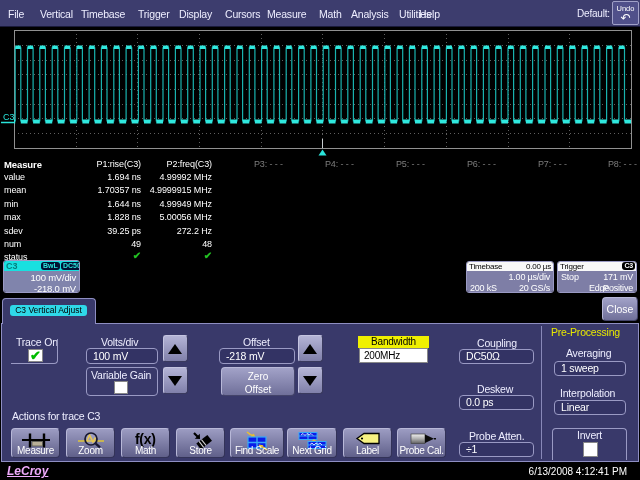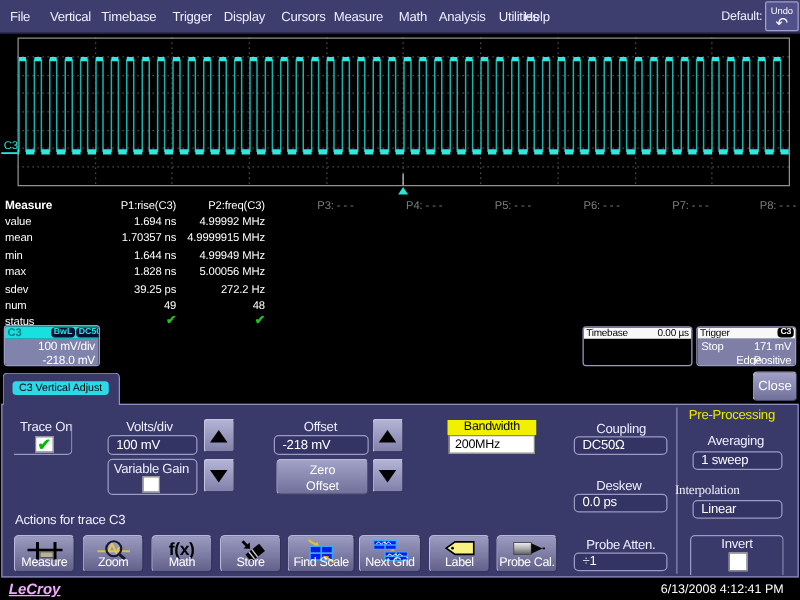--- a/index.html
+++ b/index.html
@@ -114,20 +114,25 @@
    <span style="position:absolute;left:37px;top:1px;background:#013;color:#2ae4da;font-size:7px;border-radius:3px;padding:0 2px;line-height:8px;font-weight:bold;">BwL</span>
    <span style="position:absolute;left:57px;top:1px;background:#013;color:#2ae4da;font-size:7px;border-radius:3px;padding:0 2px;line-height:8px;font-weight:bold;">DC50</span>
  </div>
  <div style="background:#8084ac;color:#fff;height:23px;font-size:9.5px;letter-spacing:-0.2px;text-align:right;padding:1px 3px 0 0;line-height:11px;">100 mV/div<br>-218.0 mV</div>
 </div>
 <div class="desc" style="left:466px;top:261px;width:88px;height:32px;border:1px solid #9a9ac4;">
  <div style="background:#f8f8f8;color:#000;height:9px;font-size:8px;letter-spacing:-0.2px;position:relative;">
   <span style="position:absolute;left:2px;top:0px;">Timebase</span>
         <span style="position:absolute;right:2px;top:0px;">0.00 µs</span>
  </div>
+ <div class="db" style="height:23px;font-size:9px;letter-spacing:-0.2px;position:relative;">
+  <span style="position:absolute;right:3px;top:1px;">1.00 µs/div</span>
+  <span style="position:absolute;left:3px;top:12px;">200 kS</span>
+        <span style="position:absolute;right:3px;top:12px;">20 GS/s</span>
+ </div>
 </div>
 <div class="desc" style="left:557px;top:261px;width:80px;height:32px;border:1px solid #9a9ac4;">
  <div style="background:#f8f8f8;color:#000;height:9px;font-size:8px;letter-spacing:-0.2px;position:relative;">
   <span style="position:absolute;left:2px;top:0px;">Trigger</span>
         <span style="position:absolute;right:1px;top:0px;background:#000;color:#fff;font-size:7px;border-radius:3px;padding:0 2px;line-height:8px;font-weight:bold;">C3</span>
  </div>
  <div class="db" style="height:23px;font-size:9px;letter-spacing:-0.2px;position:relative;">
   <span style="position:absolute;left:3px;top:1px;">Stop</span>
         <span style="position:absolute;right:3px;top:1px;">171 mV</span>
   <span style="position:absolute;left:3px;top:12px;padding-left:28px;">Edge</span>
@@ -174,21 +179,21 @@
 <div class="tbox" style="left:459px;top:349px;width:75px;height:15px;line-height:13px;">DC50Ω</div>
 <span class="lbl" style="left:477px;top:383px;">Deskew</span>
 <div class="tbox" style="left:459px;top:395px;width:75px;height:15px;line-height:13px;">0.0 ps</div>
 <span class="lbl" style="left:469px;top:430px;">Probe Atten.</span>
 <div class="tbox" style="left:459px;top:442px;width:75px;height:15px;line-height:13px;">÷1</div>
 
 <div class="abs" style="left:541px;top:326px;width:1px;height:133px;background:#8888b8;"></div>
 <span class="ylbl" style="left:551px;top:326px;">Pre-Processing</span>
 <span class="lbl" style="left:566px;top:347px;">Averaging</span>
 <div class="tbox" style="left:554px;top:361px;width:72px;height:15px;line-height:13px;">1 sweep</div>
-<span class="lbl" style="left:540px;top:387px;font-family:Liberation Serif, serif;">Interpolation</span>
+<span class="lbl" style="left:560px;top:387px;">Interpolation</span>
 <div class="tbox" style="left:554px;top:400px;width:72px;height:15px;line-height:13px;">Linear</div>
 <div class="abs" style="left:552px;top:428px;width:75px;height:32px;border:1px solid #9a9ac4;border-bottom:none;border-radius:4px 4px 0 0;"></div>
 <span class="lbl" style="left:577px;top:429px;">Invert</span>
 <div class="cb" style="left:583px;top:442px;width:15px;height:15px;"></div>
 
 <span class="lbl" style="left:12px;top:410px;">Actions for trace C3</span>
 <div class="abtn" style="left:11px;width:49px;">
       <svg width="30" height="18" viewBox="0 0 30 18">
         <path d="M1 9 H29" stroke="#000" stroke-width="2"></path>
         <path d="M9 2.5 V16.5 M23 2.5 V16.5" stroke="#000" stroke-width="2.4"></path>

